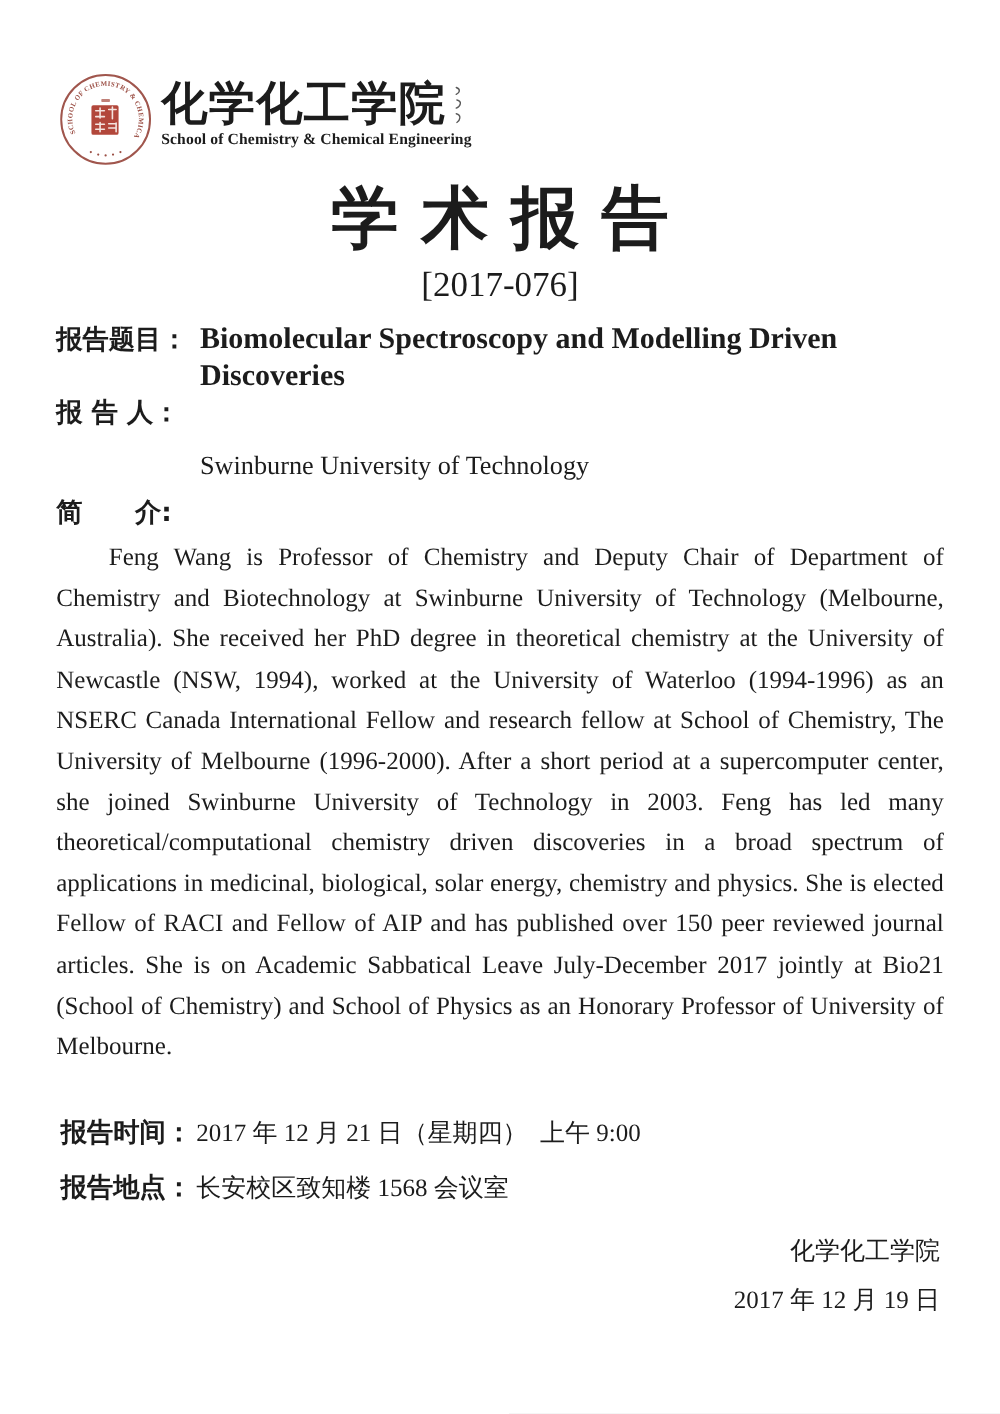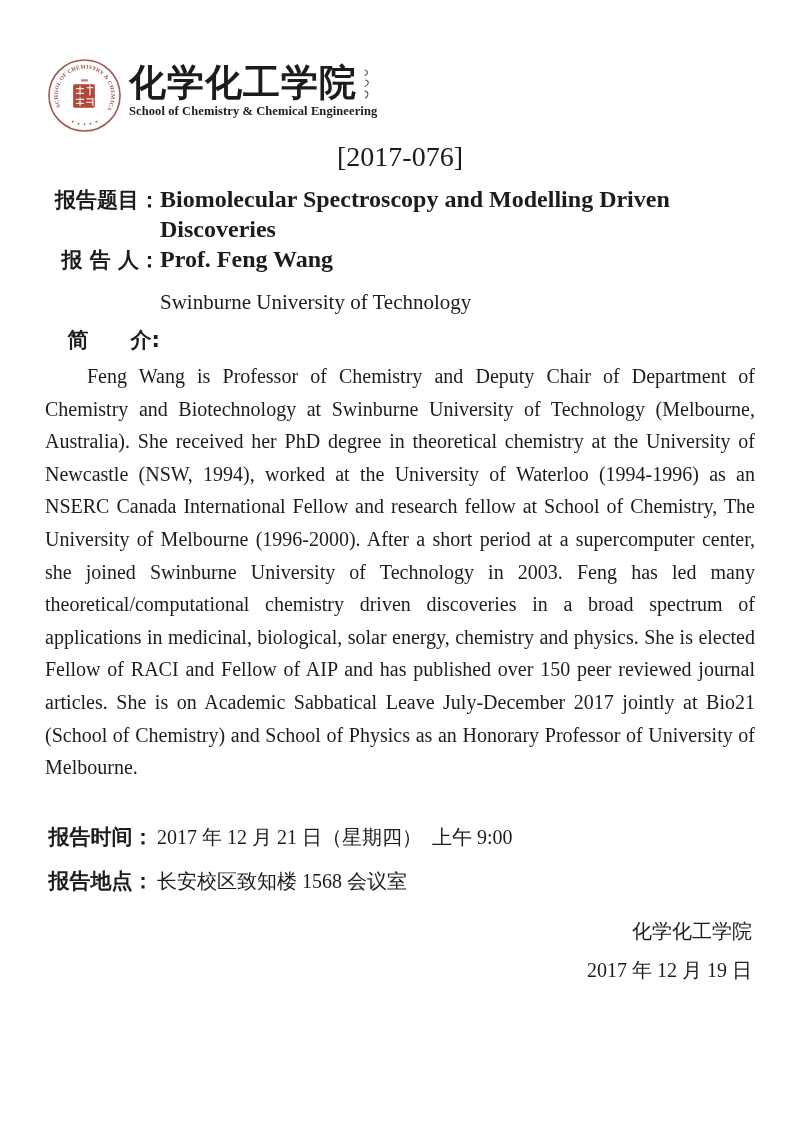--- a/index.html
+++ b/index.html
@@ -65,21 +65,20 @@
   }
 
   
   .field-row { display: flex; align-items: baseline; }
   .f-label {
     flex: 0 0 115px;
     font-family: "DejaVu Sans", sans-serif;
     font-weight: bold;
     font-size: 21px;
     white-space: pre;
-    text-align: right;
   }
   .f-value {
     font-family: "Liberation Serif", serif;
     font-weight: bold;
     font-size: 24px;
     line-height: 30px;
   }
   .row-topic   { margin-top: 14px; }
   .row-speaker { margin-top: 0; }
   .row-affil   { margin-top: 14px; padding-left: 115px;
@@ -163,31 +162,31 @@
         <div class="logo-row">
           <div class="logo-cn">化学化工学院</div>
           <svg class="sig-mark" width="11" height="34" viewBox="0 0 11 34" aria-hidden="true">
             <path d="M3 3 C7 4.5 5.5 7.5 3 8.5 M3.5 13 C8 14 6.5 18 3 19.5 M3 24 C7.5 25 6 29.5 3.5 31" stroke="#5a5a5a" stroke-width="1.1" fill="none" stroke-linecap="round"></path>
           </svg>
         </div>
         <div class="logo-en">School of Chemistry &amp; Chemical Engineering</div>
       </div>
     </div>
 
+    <div class="doc-title">学术报告</div>
 
     <div class="doc-number">[2017-076]</div>
 
     <div class="field-row row-topic">
       <span class="f-label">报告题目：</span>
       <span class="f-value">Biomolecular Spectroscopy and Modelling Driven Discoveries</span>
     </div>
 
     <div class="field-row row-speaker">
       <span class="f-label">报 告 人：</span>
-      <span class="f-value">Prof. Feng Wang</span>
     </div>
 
     <div class="row-affil">Swinburne University of Technology</div>
 
     <div class="field-row row-intro">
       <span class="f-label">简　　介:</span>
     </div>
 
     <div class="bio">Feng Wang is Professor of Chemistry and Deputy Chair of Department of Chemistry and Biotechnology at Swinburne University of Technology (Melbourne, Australia). She received her PhD degree in theoretical chemistry at the University of Newcastle (NSW, 1994), worked at the University of Waterloo (1994-1996) as an NSERC Canada International Fellow and research fellow at School of Chemistry, The University of Melbourne (1996-2000). After a short period at a supercomputer center, she joined Swinburne University of Technology in 2003. Feng has led many theoretical/computational chemistry driven discoveries in a broad spectrum of applications in medicinal, biological, solar energy, chemistry and physics. She is elected Fellow of RACI and Fellow of AIP and has published over 150 peer reviewed journal articles. She is on Academic Sabbatical Leave July-December 2017 jointly at Bio21 (School of Chemistry) and School of Physics as an Honorary Professor of University of Melbourne.</div>
 

